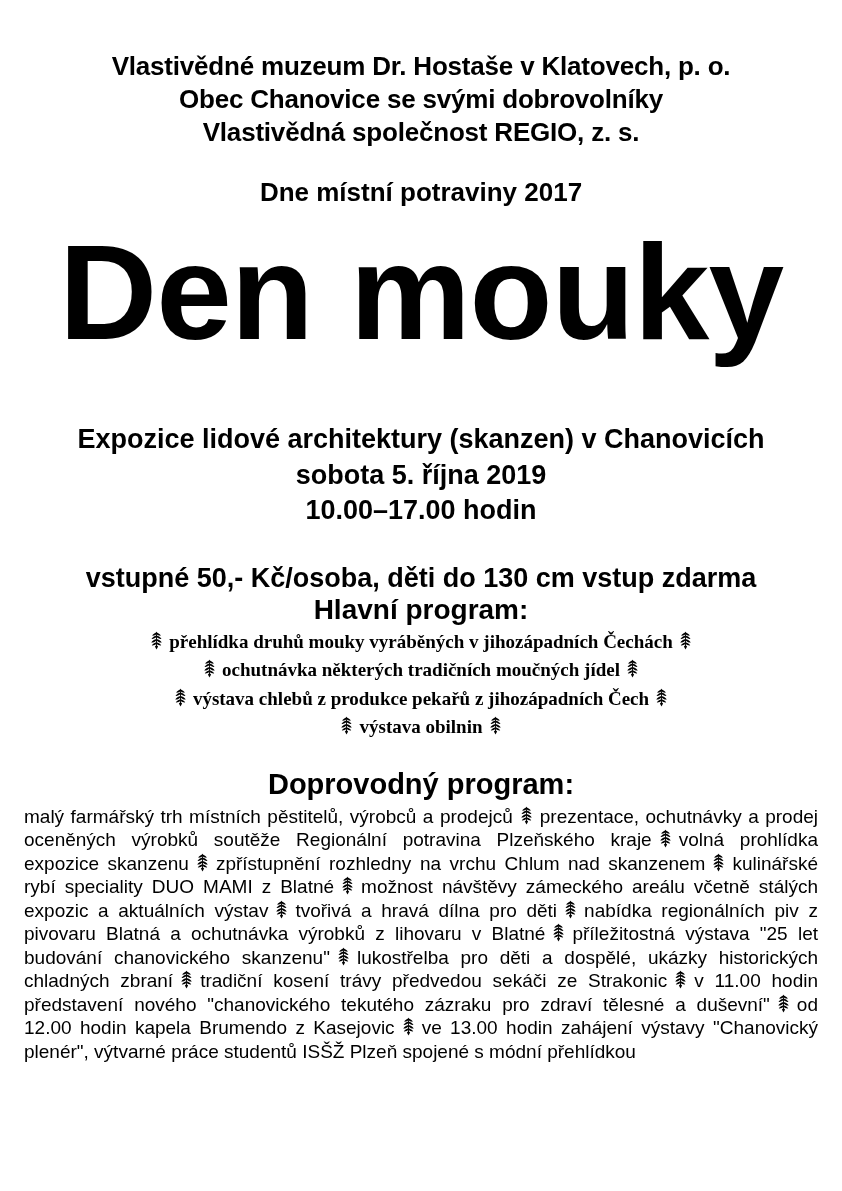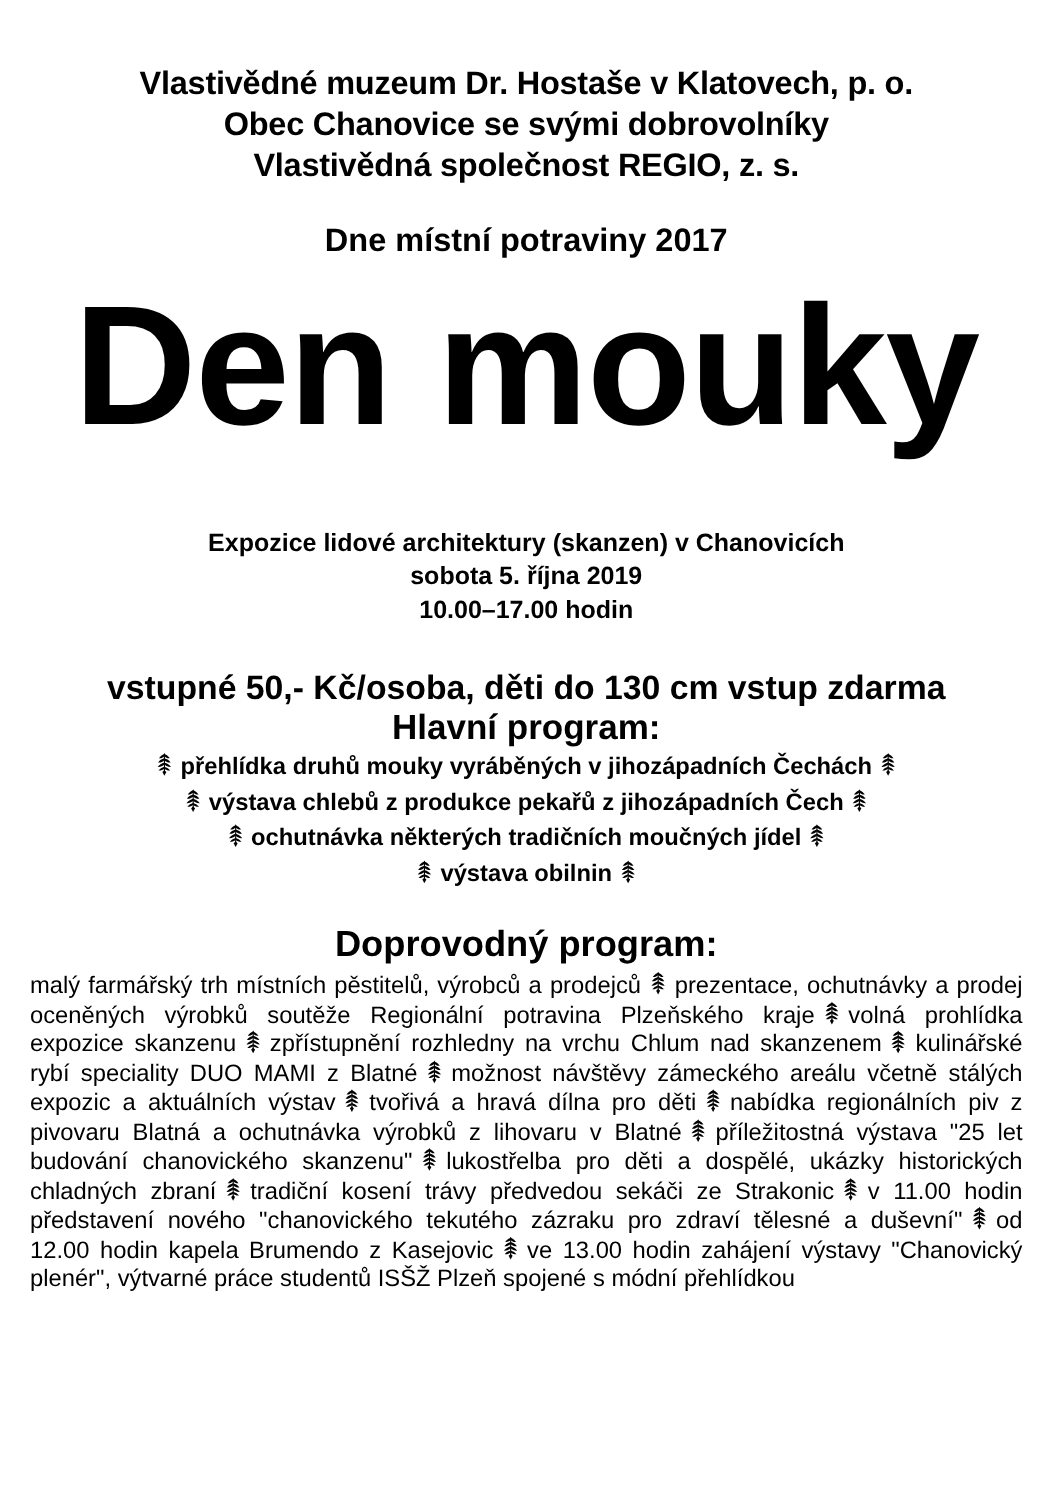--- a/index.html
+++ b/index.html
@@ -65,21 +65,21 @@
     margin-top: 14px;
     white-space: nowrap;
   }
 
   
   .venue-block {
     text-align: center;
     margin-top: 62px;
   }
   .venue-block .v-line {
-    font-size: 20px;
+    font-size: 27px;
     font-weight: bold;
     line-height: 1.32;
     white-space: nowrap;
   }
 
   
   .admission {
     text-align: center;
     font-size: 27px;
     font-weight: bold;
@@ -95,20 +95,21 @@
     margin-bottom: 2px;
   }
   .main-program {
     text-align: center;
   }
   .main-program .mp-line {
     font-size: 19px;
     font-weight: bold;
     line-height: 1.5;
     white-space: nowrap;
+    font-family: Liberation Serif, serif;
   }
   .wheat {
     display: inline-block;
     vertical-align: -2px;
     width: 17px;
     height: 19px;
     margin: 0 4px;
   }
   .wheat svg { display: block; width: 100%; height: 100%; }
 
@@ -196,21 +197,21 @@
               <path d="M8.5 1.2 C6.6 2.0 5.1 3.1 4.2 4.6 C5.9 4.8 7.4 4.2 8.5 3.0 Z"></path>
               <path d="M8.5 1.2 C10.4 2.0 11.9 3.1 12.8 4.6 C11.1 4.8 9.6 4.2 8.5 3.0 Z"></path>
               <path d="M8.5 4.6 C6.3 5.2 4.6 6.3 3.5 7.9 C5.4 8.1 7.1 7.4 8.5 6.1 Z"></path>
               <path d="M8.5 4.6 C10.7 5.2 12.4 6.3 13.5 7.9 C11.6 8.1 9.9 7.4 8.5 6.1 Z"></path>
               <path d="M8.5 8.0 C6.2 8.6 4.4 9.8 3.2 11.5 C5.2 11.7 7.0 10.9 8.5 9.5 Z"></path>
               <path d="M8.5 8.0 C10.8 8.6 12.6 9.8 13.8 11.5 C11.8 11.7 10.0 10.9 8.5 9.5 Z"></path>
               <path d="M8.5 11.3 C6.4 11.9 4.8 13.0 3.8 14.4 C5.6 14.6 7.2 13.9 8.5 12.7 Z"></path>
               <path d="M8.5 11.3 C10.6 11.9 12.2 13.0 13.2 14.4 C11.4 14.6 9.8 13.9 8.5 12.7 Z"></path>
               <path d="M8.5 0.4 C7.9 1.3 7.7 2.3 7.9 3.4 L9.1 3.4 C9.3 2.3 9.1 1.3 8.5 0.4 Z"></path>
             </g>
-          </svg></span><span>výstava chlebů z produkce pekařů z jihozápadních Čech</span><span class="wheat"><svg viewBox="0 0 17 19" xmlns="http://www.w3.org/2000/svg">
+          </svg></span><span>ochutnávka některých tradičních moučných jídel</span><span class="wheat"><svg viewBox="0 0 17 19" xmlns="http://www.w3.org/2000/svg">
             <g fill="#000">
               <path d="M8.5 18.6 L6.9 15.6 L8.5 14.1 L10.1 15.6 Z"></path>
               <path d="M8.1 3.2 h0.9 v12.8 h-0.9 z"></path>
               <path d="M8.5 1.2 C6.6 2.0 5.1 3.1 4.2 4.6 C5.9 4.8 7.4 4.2 8.5 3.0 Z"></path>
               <path d="M8.5 1.2 C10.4 2.0 11.9 3.1 12.8 4.6 C11.1 4.8 9.6 4.2 8.5 3.0 Z"></path>
               <path d="M8.5 4.6 C6.3 5.2 4.6 6.3 3.5 7.9 C5.4 8.1 7.1 7.4 8.5 6.1 Z"></path>
               <path d="M8.5 4.6 C10.7 5.2 12.4 6.3 13.5 7.9 C11.6 8.1 9.9 7.4 8.5 6.1 Z"></path>
               <path d="M8.5 8.0 C6.2 8.6 4.4 9.8 3.2 11.5 C5.2 11.7 7.0 10.9 8.5 9.5 Z"></path>
               <path d="M8.5 8.0 C10.8 8.6 12.6 9.8 13.8 11.5 C11.8 11.7 10.0 10.9 8.5 9.5 Z"></path>
               <path d="M8.5 11.3 C6.4 11.9 4.8 13.0 3.8 14.4 C5.6 14.6 7.2 13.9 8.5 12.7 Z"></path>
@@ -225,21 +226,21 @@
               <path d="M8.5 1.2 C6.6 2.0 5.1 3.1 4.2 4.6 C5.9 4.8 7.4 4.2 8.5 3.0 Z"></path>
               <path d="M8.5 1.2 C10.4 2.0 11.9 3.1 12.8 4.6 C11.1 4.8 9.6 4.2 8.5 3.0 Z"></path>
               <path d="M8.5 4.6 C6.3 5.2 4.6 6.3 3.5 7.9 C5.4 8.1 7.1 7.4 8.5 6.1 Z"></path>
               <path d="M8.5 4.6 C10.7 5.2 12.4 6.3 13.5 7.9 C11.6 8.1 9.9 7.4 8.5 6.1 Z"></path>
               <path d="M8.5 8.0 C6.2 8.6 4.4 9.8 3.2 11.5 C5.2 11.7 7.0 10.9 8.5 9.5 Z"></path>
               <path d="M8.5 8.0 C10.8 8.6 12.6 9.8 13.8 11.5 C11.8 11.7 10.0 10.9 8.5 9.5 Z"></path>
               <path d="M8.5 11.3 C6.4 11.9 4.8 13.0 3.8 14.4 C5.6 14.6 7.2 13.9 8.5 12.7 Z"></path>
               <path d="M8.5 11.3 C10.6 11.9 12.2 13.0 13.2 14.4 C11.4 14.6 9.8 13.9 8.5 12.7 Z"></path>
               <path d="M8.5 0.4 C7.9 1.3 7.7 2.3 7.9 3.4 L9.1 3.4 C9.3 2.3 9.1 1.3 8.5 0.4 Z"></path>
             </g>
-          </svg></span><span>ochutnávka některých tradičních moučných jídel</span><span class="wheat"><svg viewBox="0 0 17 19" xmlns="http://www.w3.org/2000/svg">
+          </svg></span><span>výstava chlebů z produkce pekařů z jihozápadních Čech</span><span class="wheat"><svg viewBox="0 0 17 19" xmlns="http://www.w3.org/2000/svg">
             <g fill="#000">
               <path d="M8.5 18.6 L6.9 15.6 L8.5 14.1 L10.1 15.6 Z"></path>
               <path d="M8.1 3.2 h0.9 v12.8 h-0.9 z"></path>
               <path d="M8.5 1.2 C6.6 2.0 5.1 3.1 4.2 4.6 C5.9 4.8 7.4 4.2 8.5 3.0 Z"></path>
               <path d="M8.5 1.2 C10.4 2.0 11.9 3.1 12.8 4.6 C11.1 4.8 9.6 4.2 8.5 3.0 Z"></path>
               <path d="M8.5 4.6 C6.3 5.2 4.6 6.3 3.5 7.9 C5.4 8.1 7.1 7.4 8.5 6.1 Z"></path>
               <path d="M8.5 4.6 C10.7 5.2 12.4 6.3 13.5 7.9 C11.6 8.1 9.9 7.4 8.5 6.1 Z"></path>
               <path d="M8.5 8.0 C6.2 8.6 4.4 9.8 3.2 11.5 C5.2 11.7 7.0 10.9 8.5 9.5 Z"></path>
               <path d="M8.5 8.0 C10.8 8.6 12.6 9.8 13.8 11.5 C11.8 11.7 10.0 10.9 8.5 9.5 Z"></path>
               <path d="M8.5 11.3 C6.4 11.9 4.8 13.0 3.8 14.4 C5.6 14.6 7.2 13.9 8.5 12.7 Z"></path>

